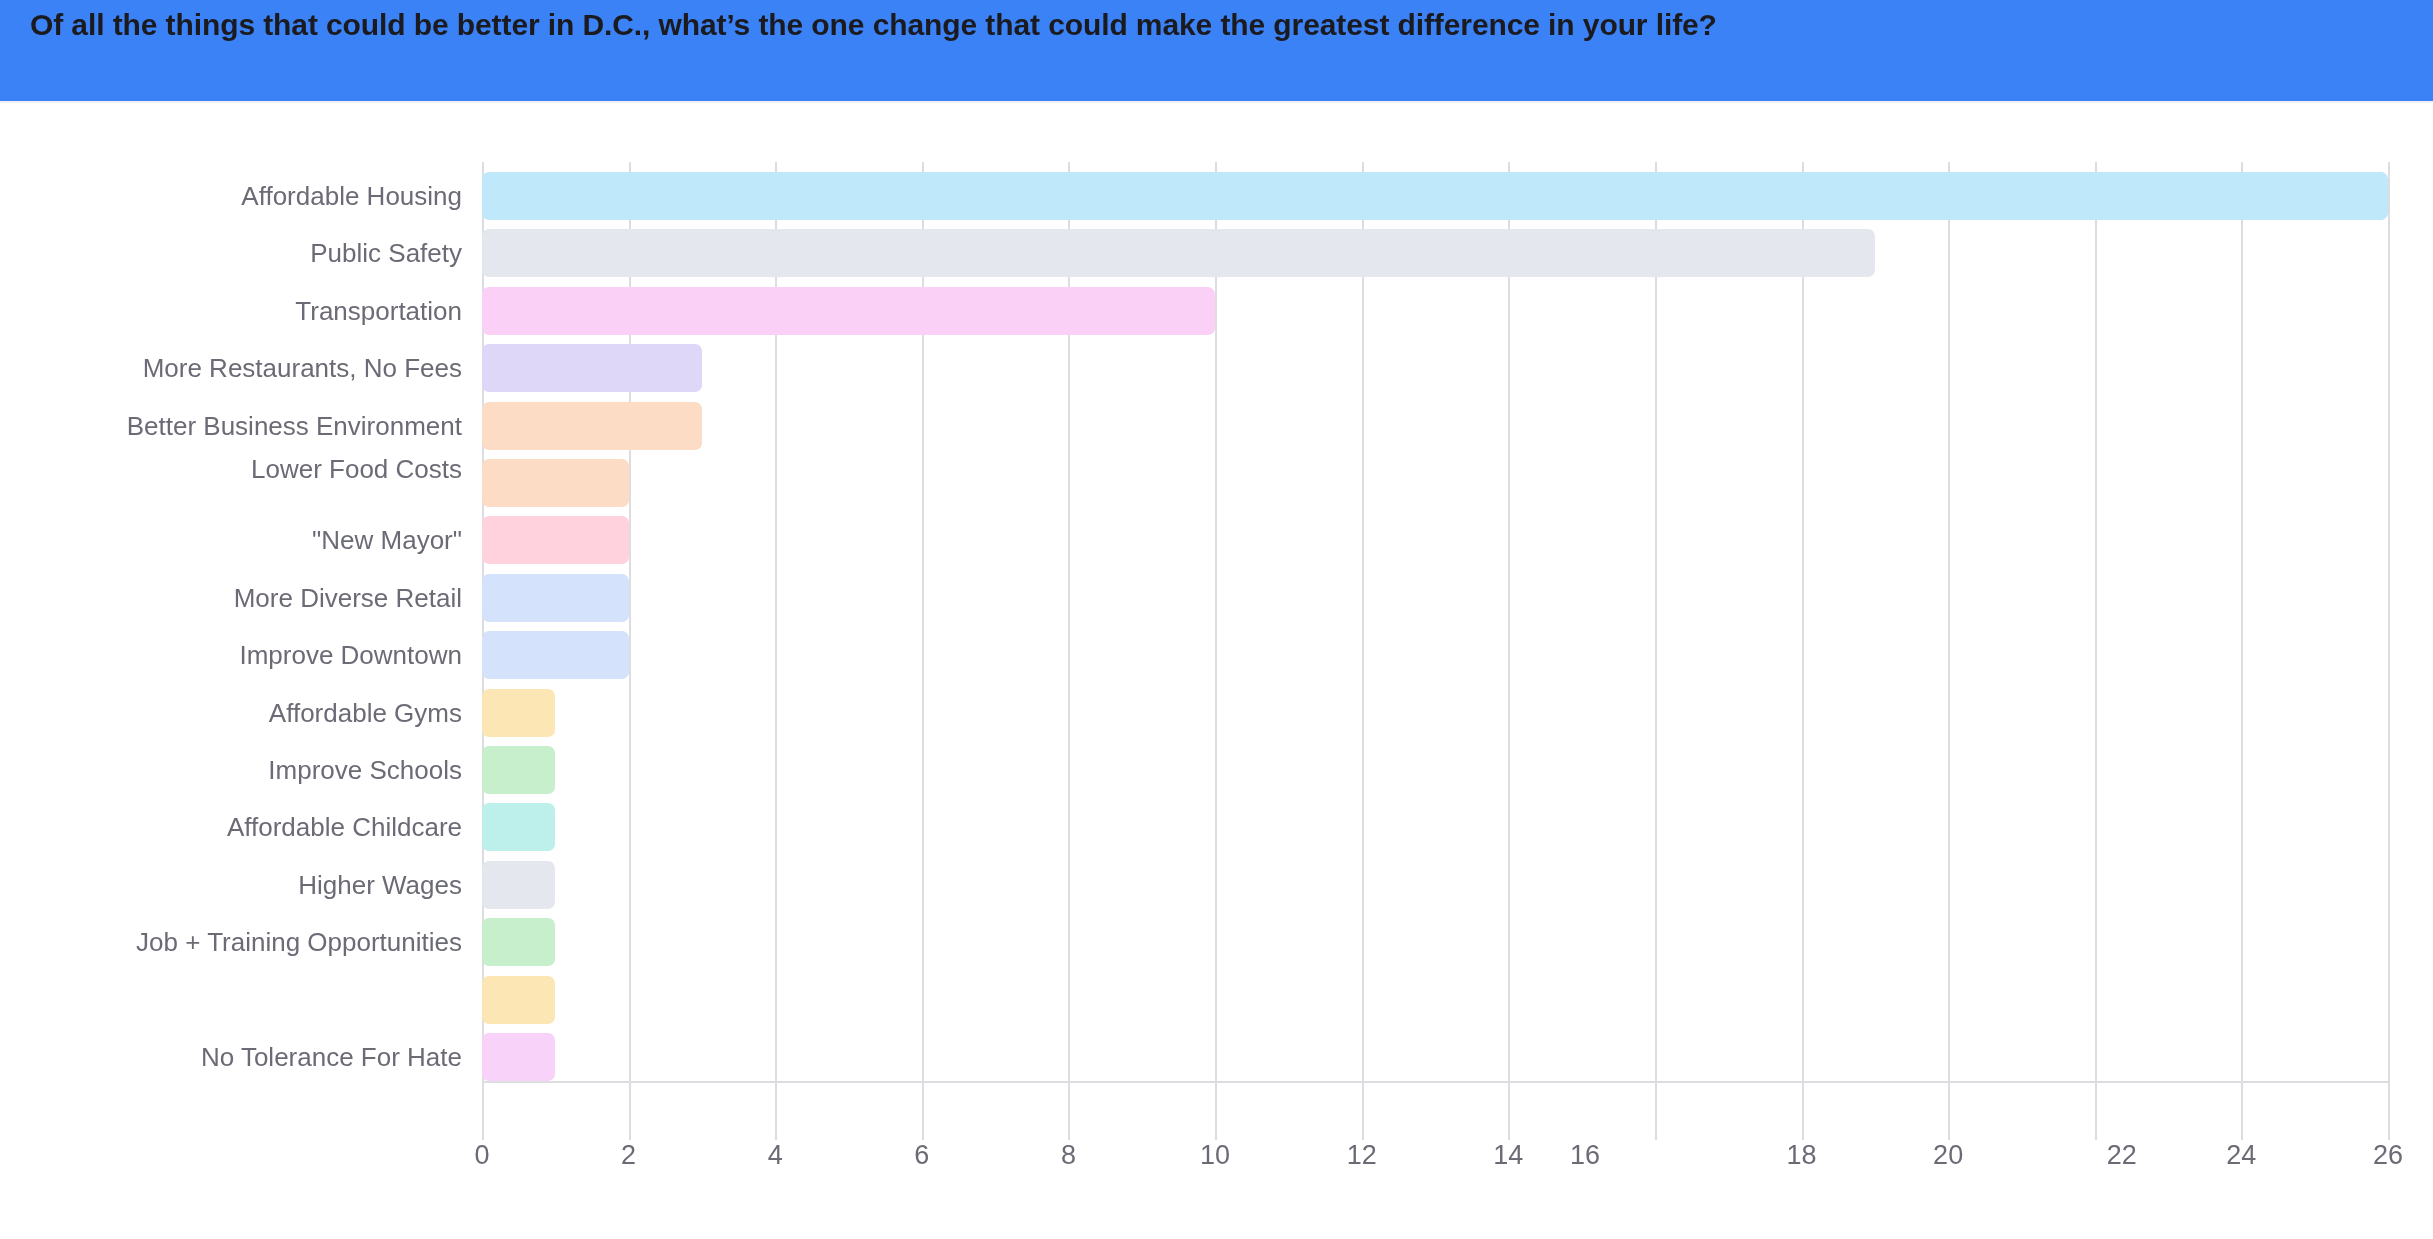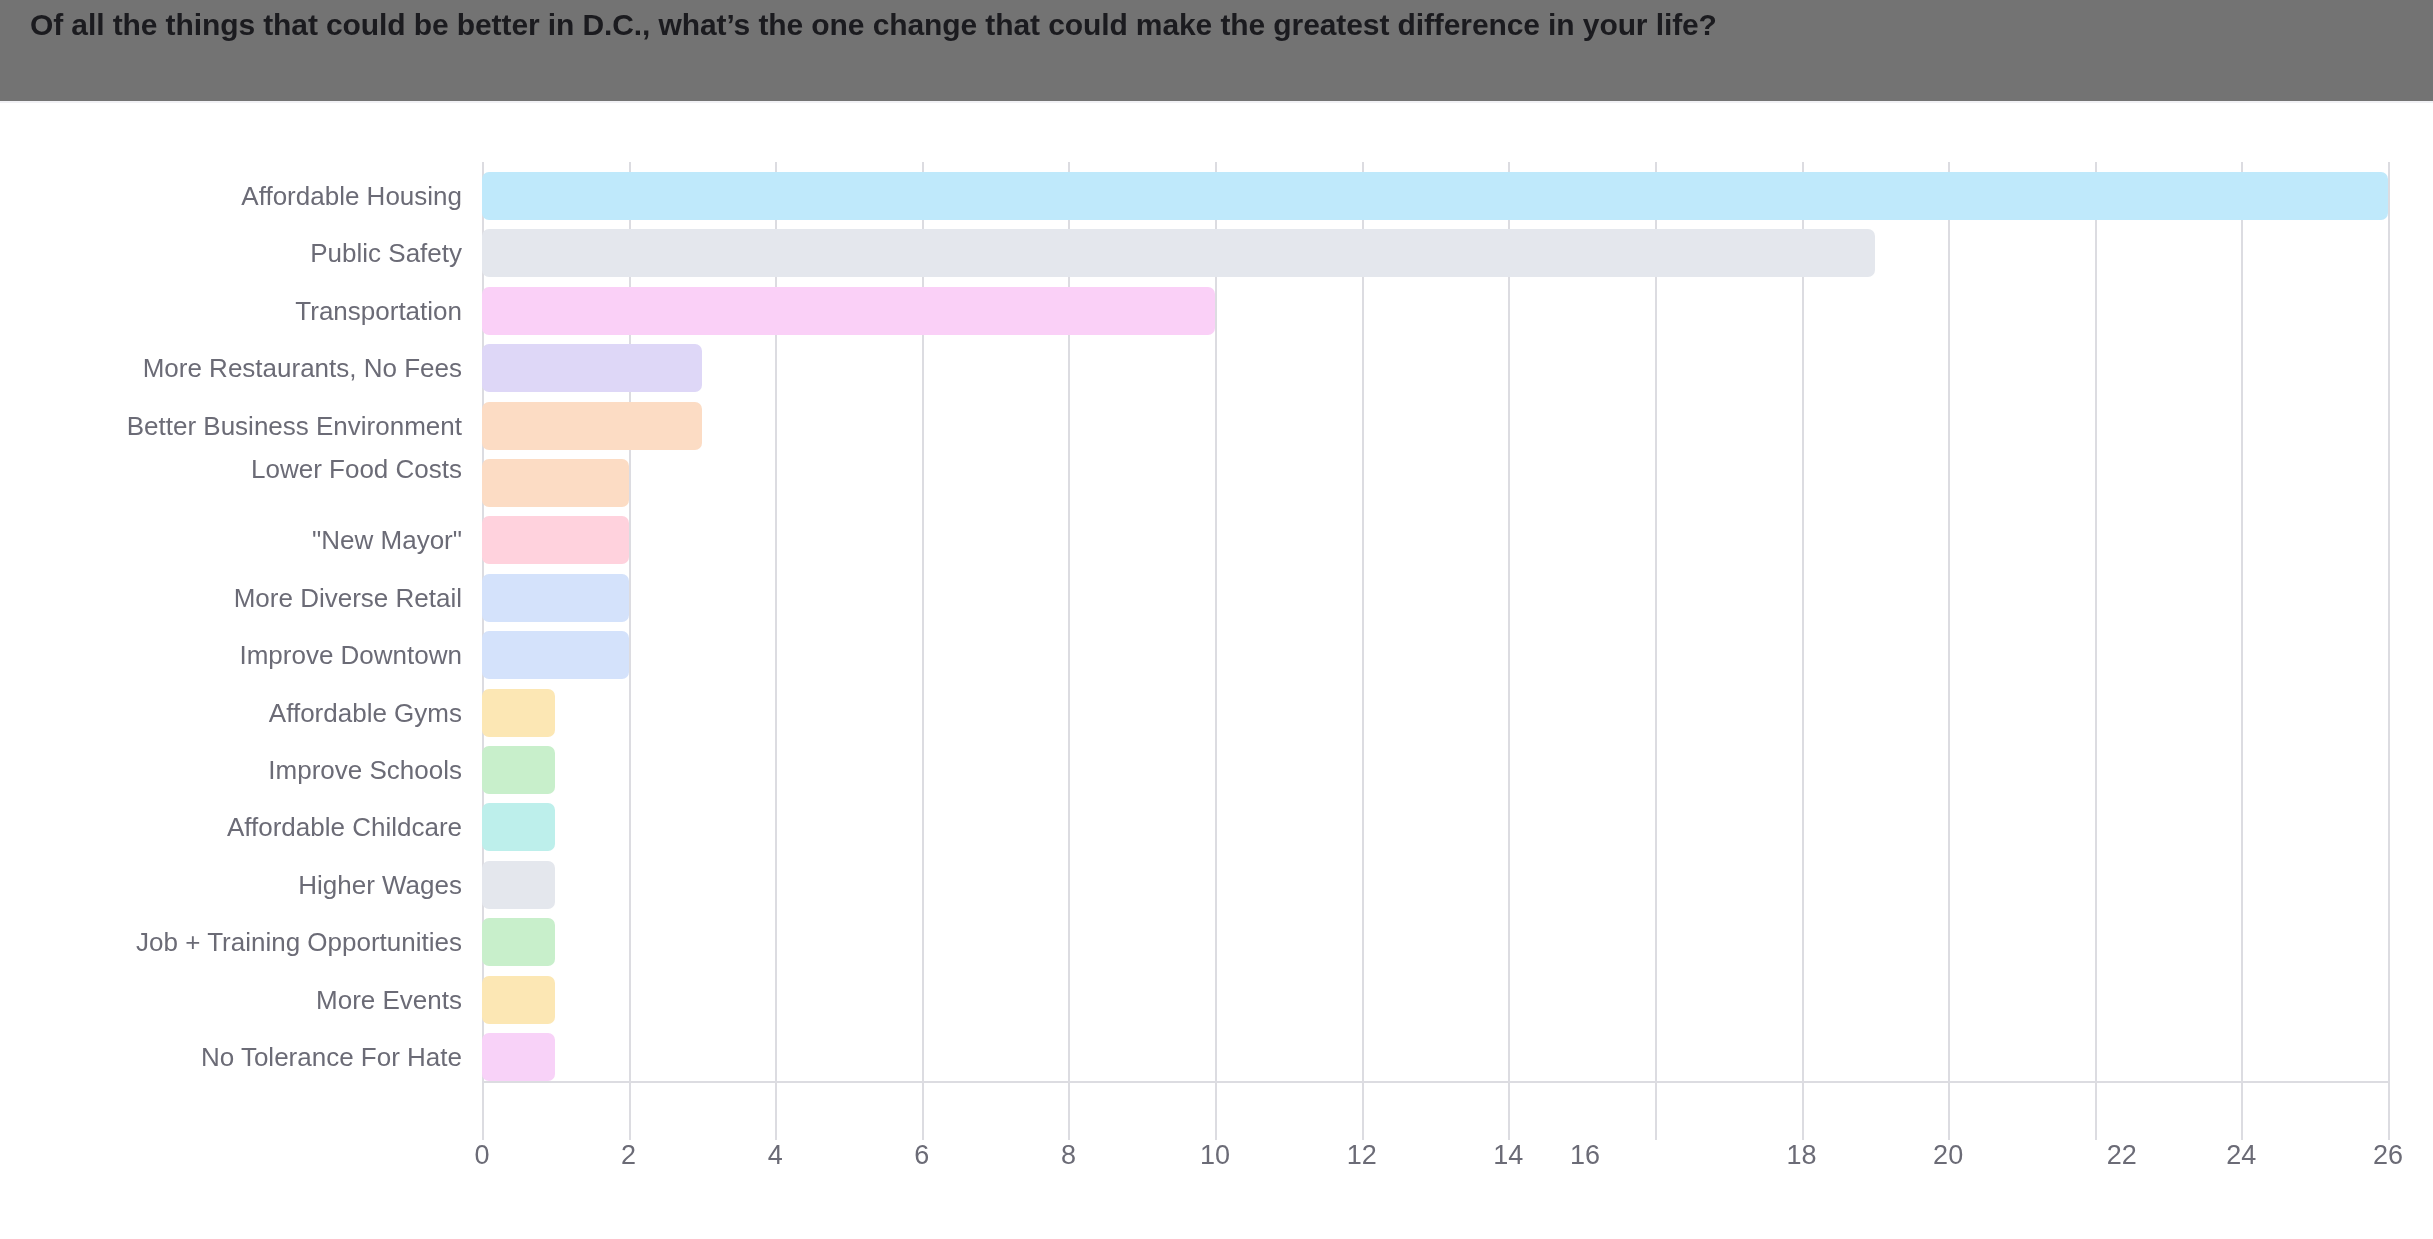--- a/index.html
+++ b/index.html
@@ -21,21 +21,21 @@
     background: #ffffff;
   }
 
   
   .header {
     position: absolute;
     left: 0;
     top: 0;
     width: 2433px;
     height: 103px;
-    background: #737373;
+    background: #3b82f6;
     border-bottom: 2px solid #f1f1f5;
     box-sizing: border-box;
   }
   .header-title {
     position: absolute;
     left: 30px;
     top: 8px;
     font-size: 30px;
     font-weight: bold;
     color: #1b1b1f;
@@ -141,21 +141,20 @@
         <div class="cat-label" style="top: 239.6px;">Better Business Environment</div>
         <div class="cat-label" style="top: 283px; padding-left: 32px;">Lower Food Costs</div>
         <div class="cat-label" style="top: 354.4px;">"New Mayor"</div>
         <div class="cat-label" style="top: 411.8px; text-align: right;">More Diverse Retail</div>
         <div class="cat-label" style="top: 469.2px;">Improve Downtown</div>
         <div class="cat-label" style="top: 526.6px;">Affordable Gyms</div>
         <div class="cat-label" style="top: 584px;">Improve Schools</div>
         <div class="cat-label" style="top: 641.4px;">Affordable Childcare</div>
         <div class="cat-label" style="top: 698.8px;">Higher Wages</div>
         <div class="cat-label" style="top: 756.2px;">Job + Training Opportunities</div>
-        <div class="cat-label" style="top: 813.6px;">More Events</div>
         <div class="cat-label" style="top: 871px;">No Tolerance For Hate</div>
       </div>
 
     <div class="plot">
       <div class="axis-line"></div>
     <div class="gridline" style="left: 0px;"></div>
         <div class="gridline" style="left: 146.615px;"></div>
         <div class="gridline" style="left: 293.231px;"></div>
         <div class="gridline" style="left: 439.846px;"></div>
         <div class="gridline" style="left: 586.462px;"></div>

